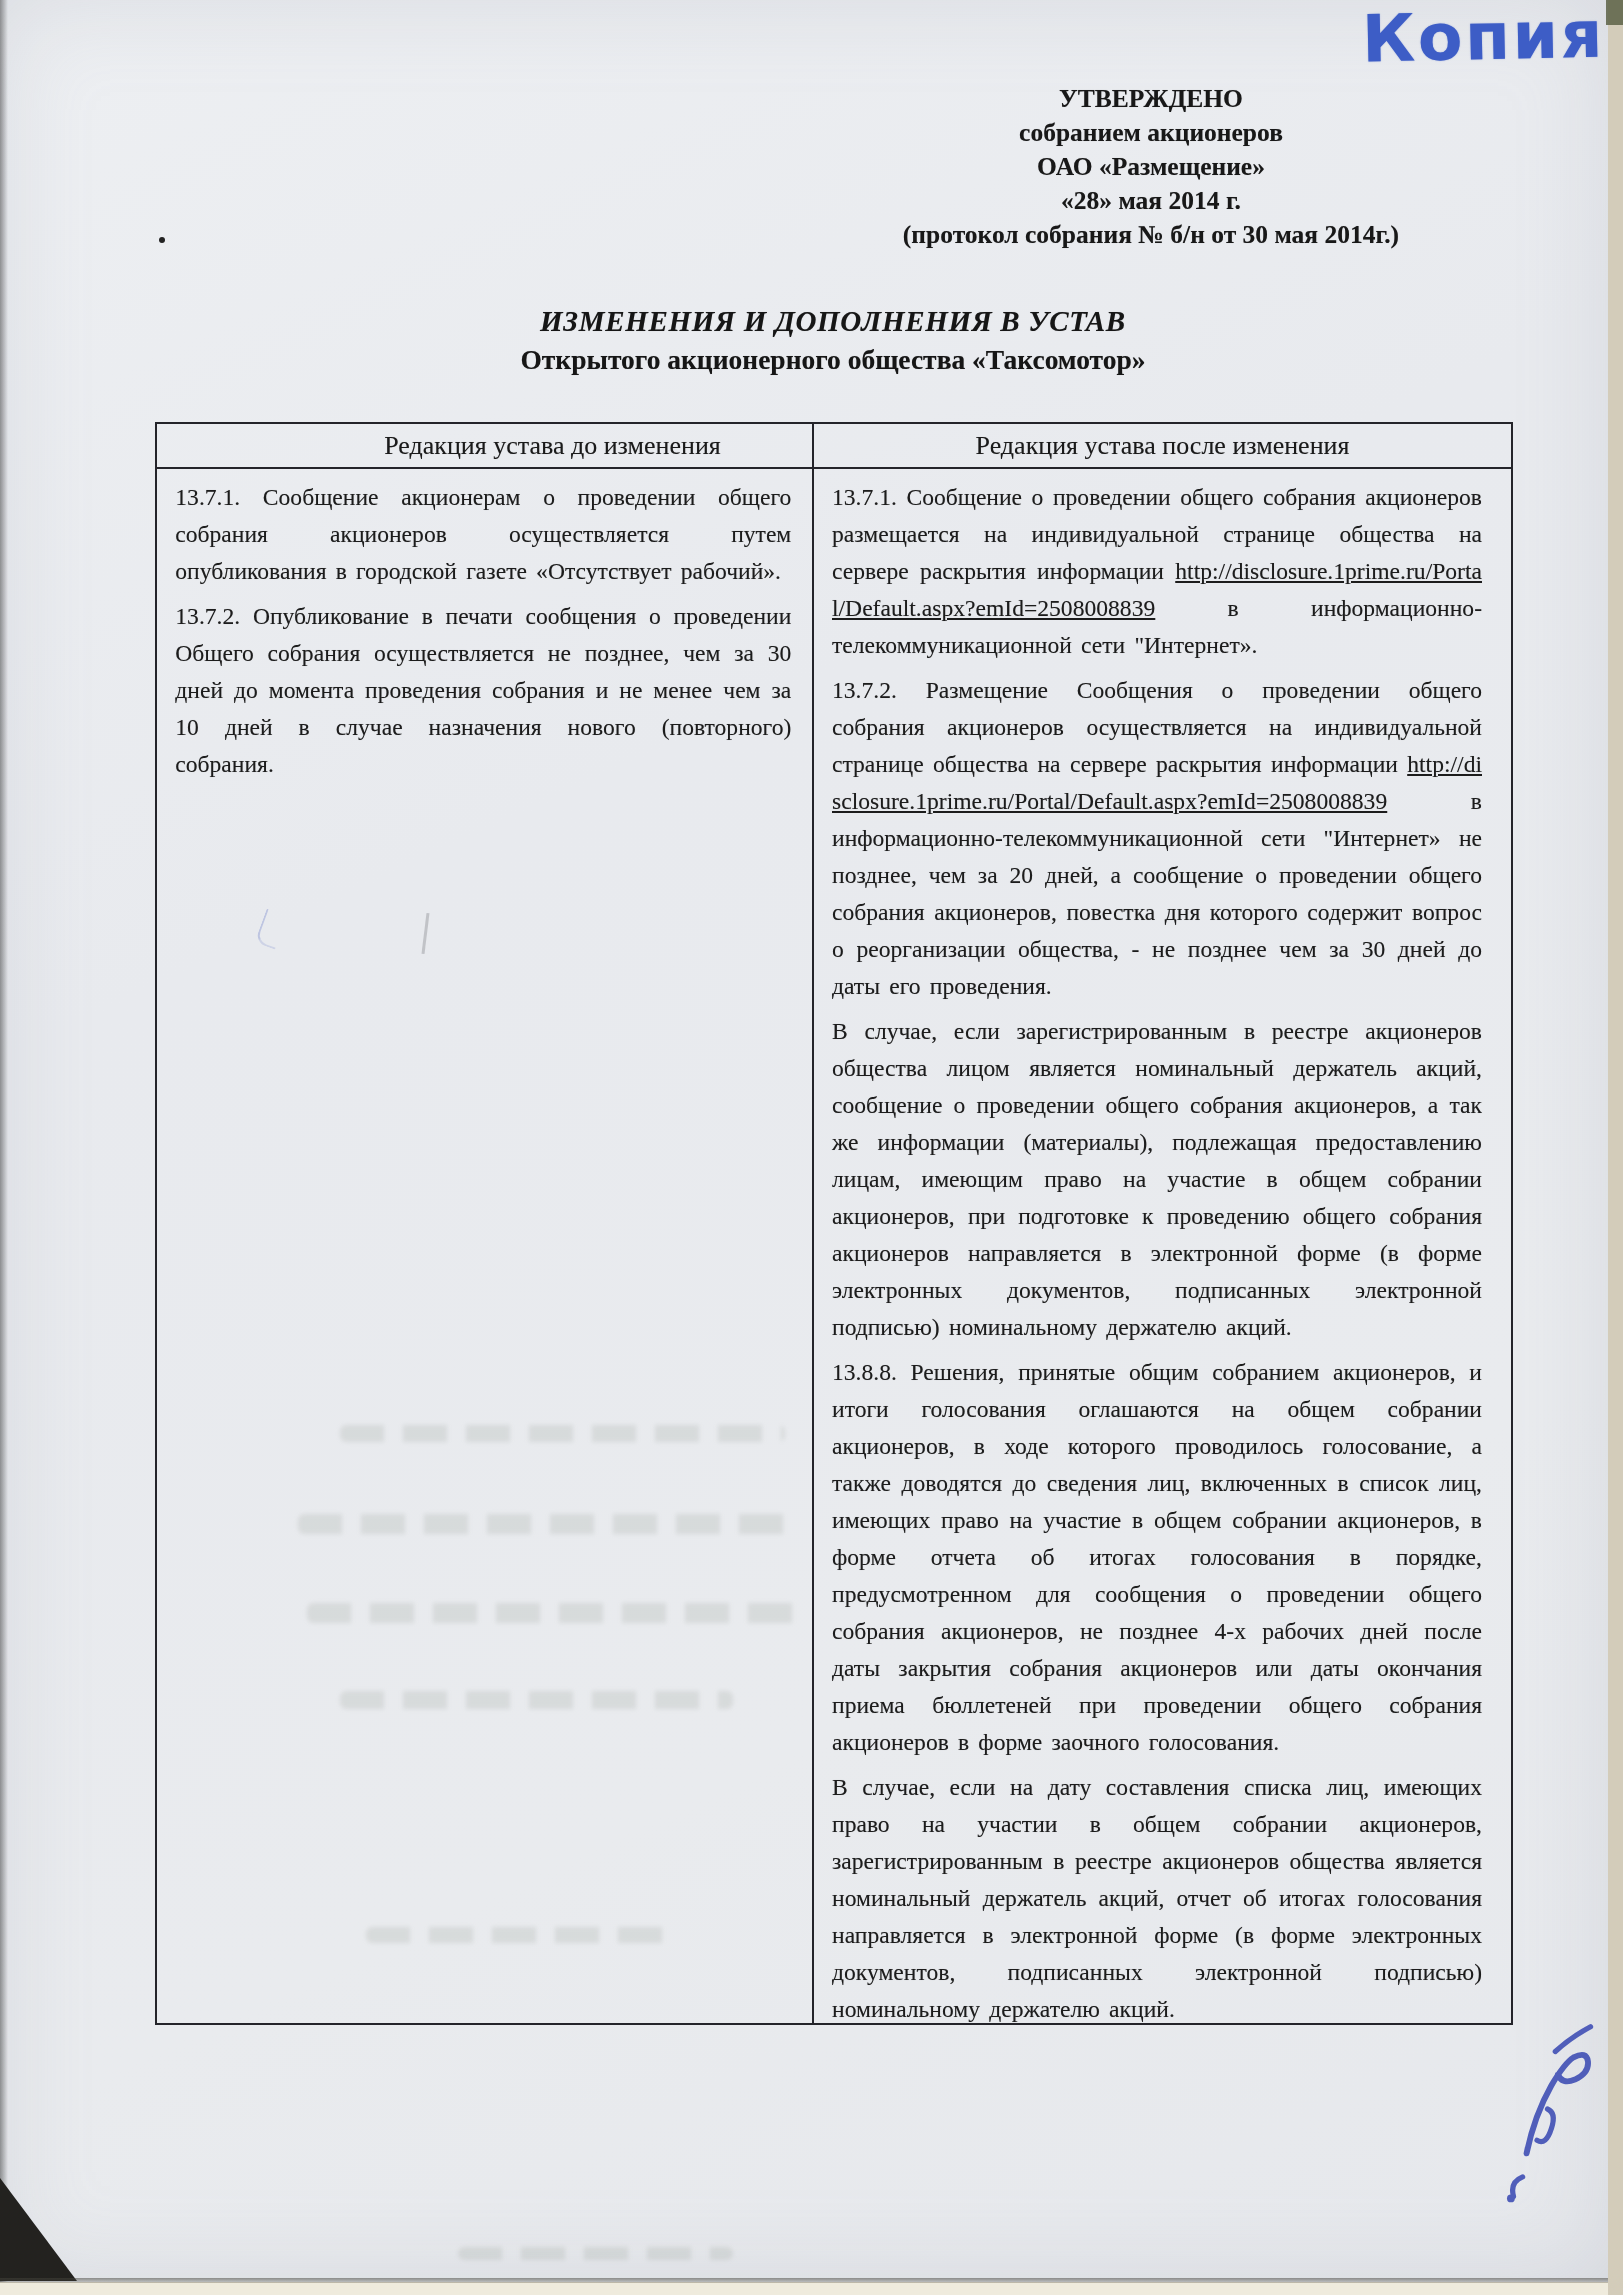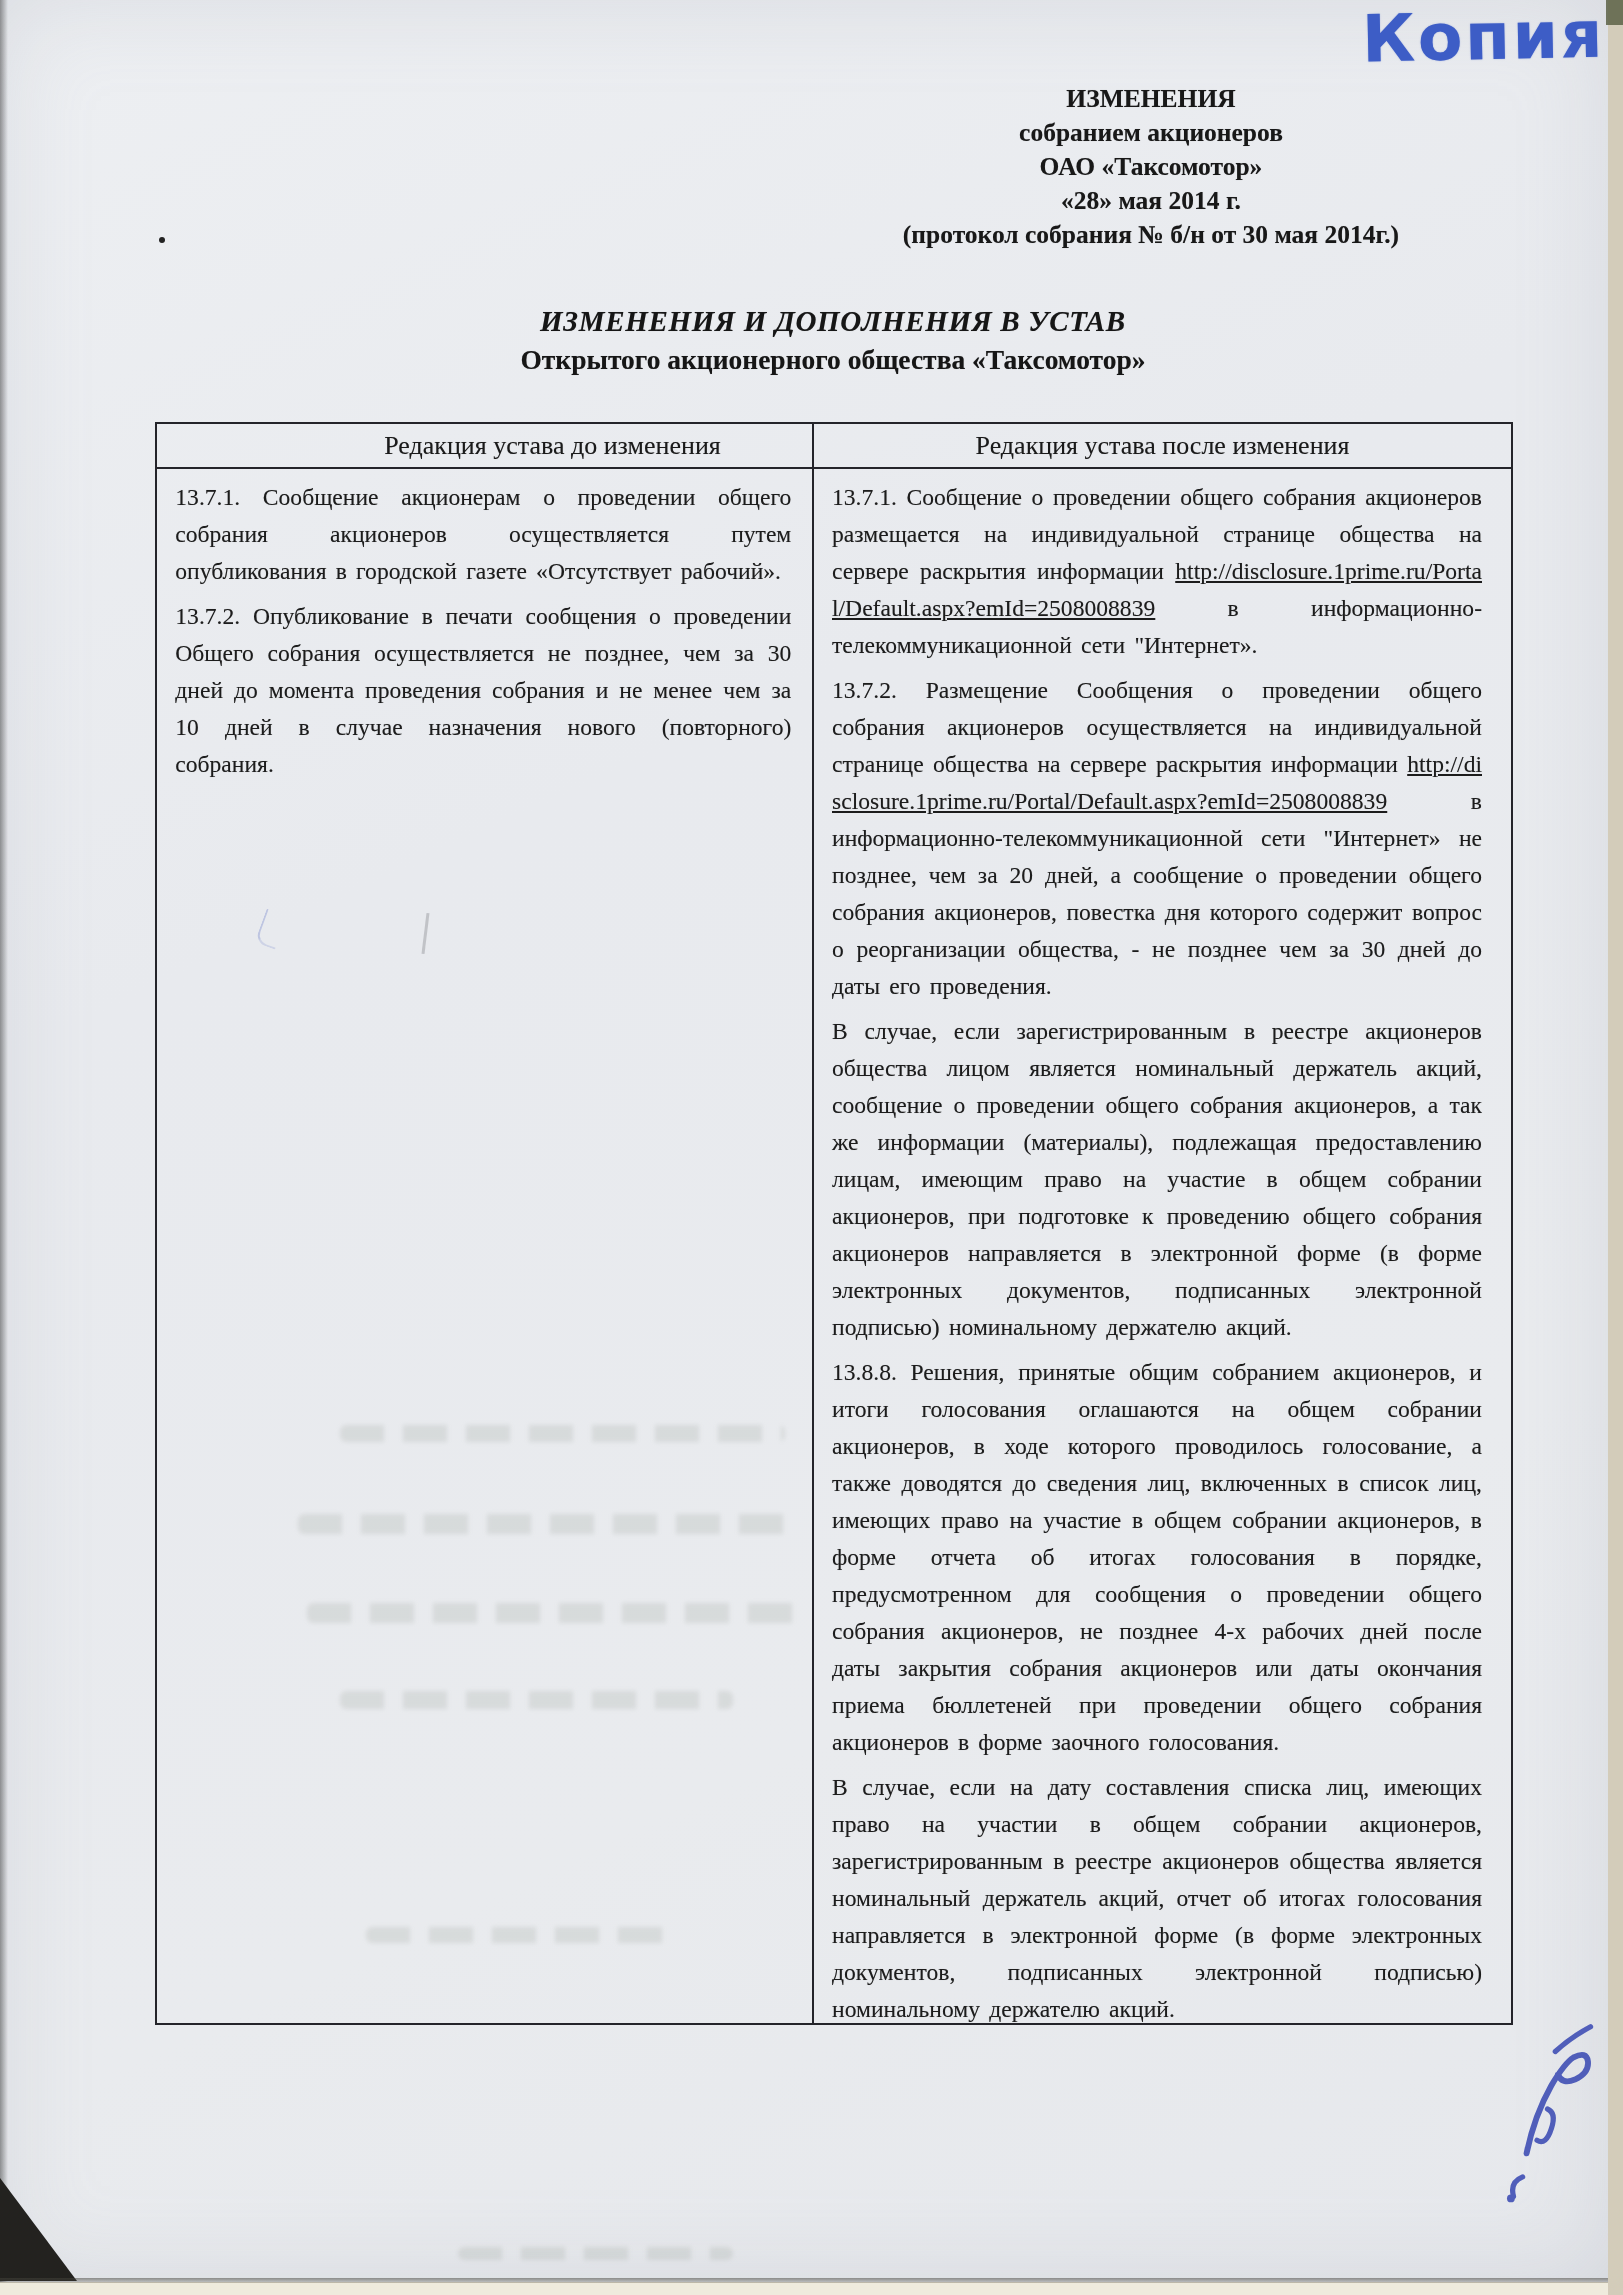--- a/index.html
+++ b/index.html
@@ -66,23 +66,23 @@
   <div class="left-edge"></div>
   <div class="bottom-wedge"></div>
   <div class="bottom-paper-edge"></div>
   <div class="bottom-strip"></div>
   <div class="right-strip"></div>
   <div class="tr-corner"></div>
 
   <div class="stamp">Копия</div>
 
   <div class="approval">
-    <div>ИЗМЕНЕНИЯ</div>
+    <div>УТВЕРЖДЕНО</div>
     <div>собранием акционеров</div>
-    <div>ОАО «Таксомотор»</div>
+    <div>ОАО «Размещение»</div>
     <div>«28» мая 2014 г.</div>
     <div>(протокол собрания № б/н от 30 мая 2014г.)</div>
   </div>
 
   <div class="dot" style="left:159px;top:237px;width:5.9px;height:5.9px;"></div>
 
   <div class="doc-title">
     <div class="t1">ИЗМЕНЕНИЯ  И ДОПОЛНЕНИЯ В  УСТАВ</div>
     <div class="t2">Открытого акционерного общества  «Таксомотор»</div>
   </div>

